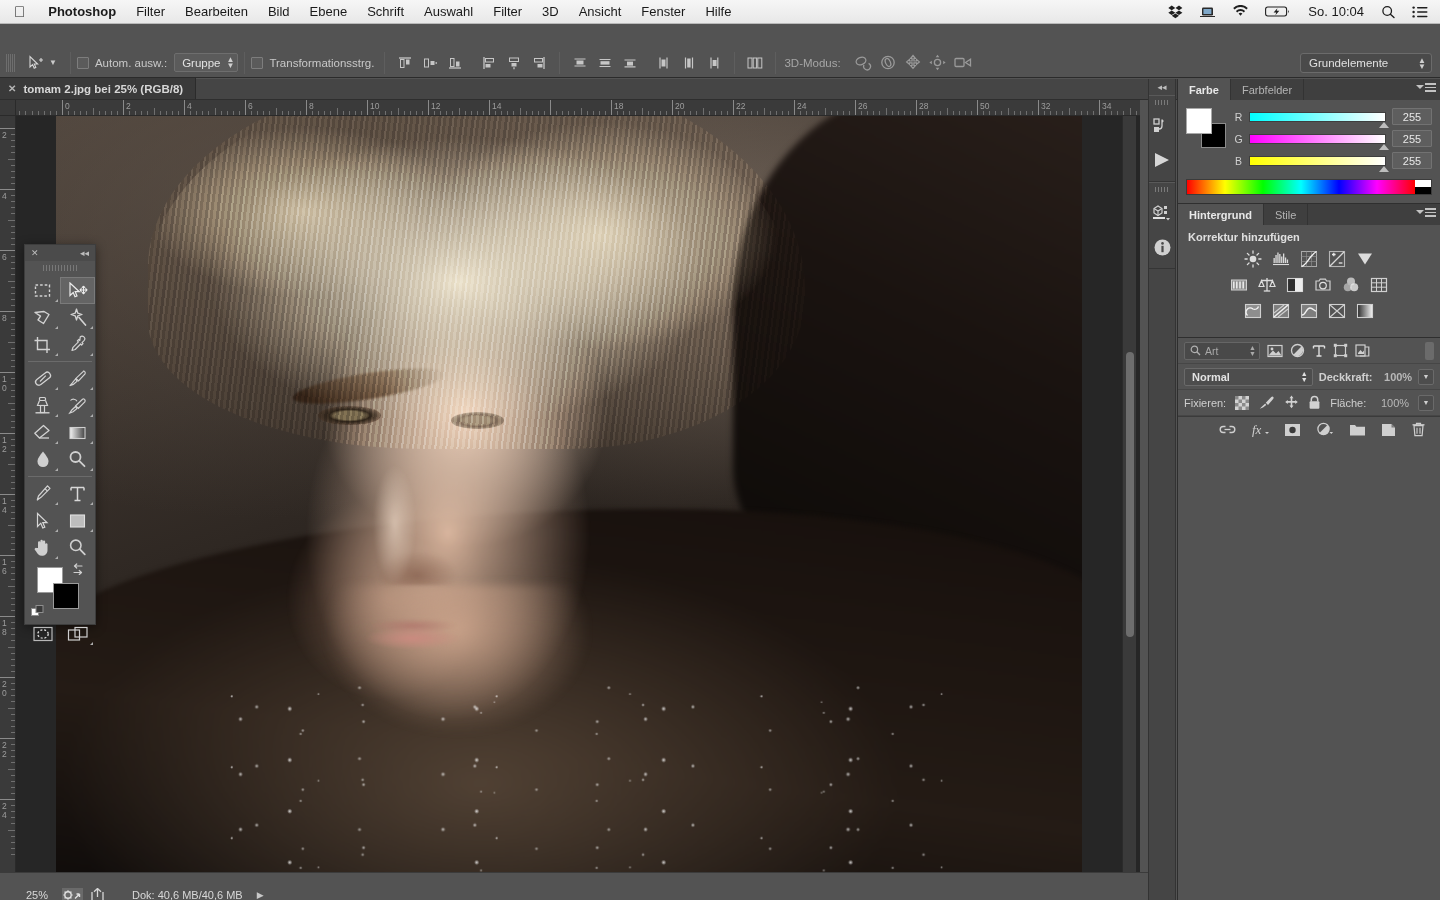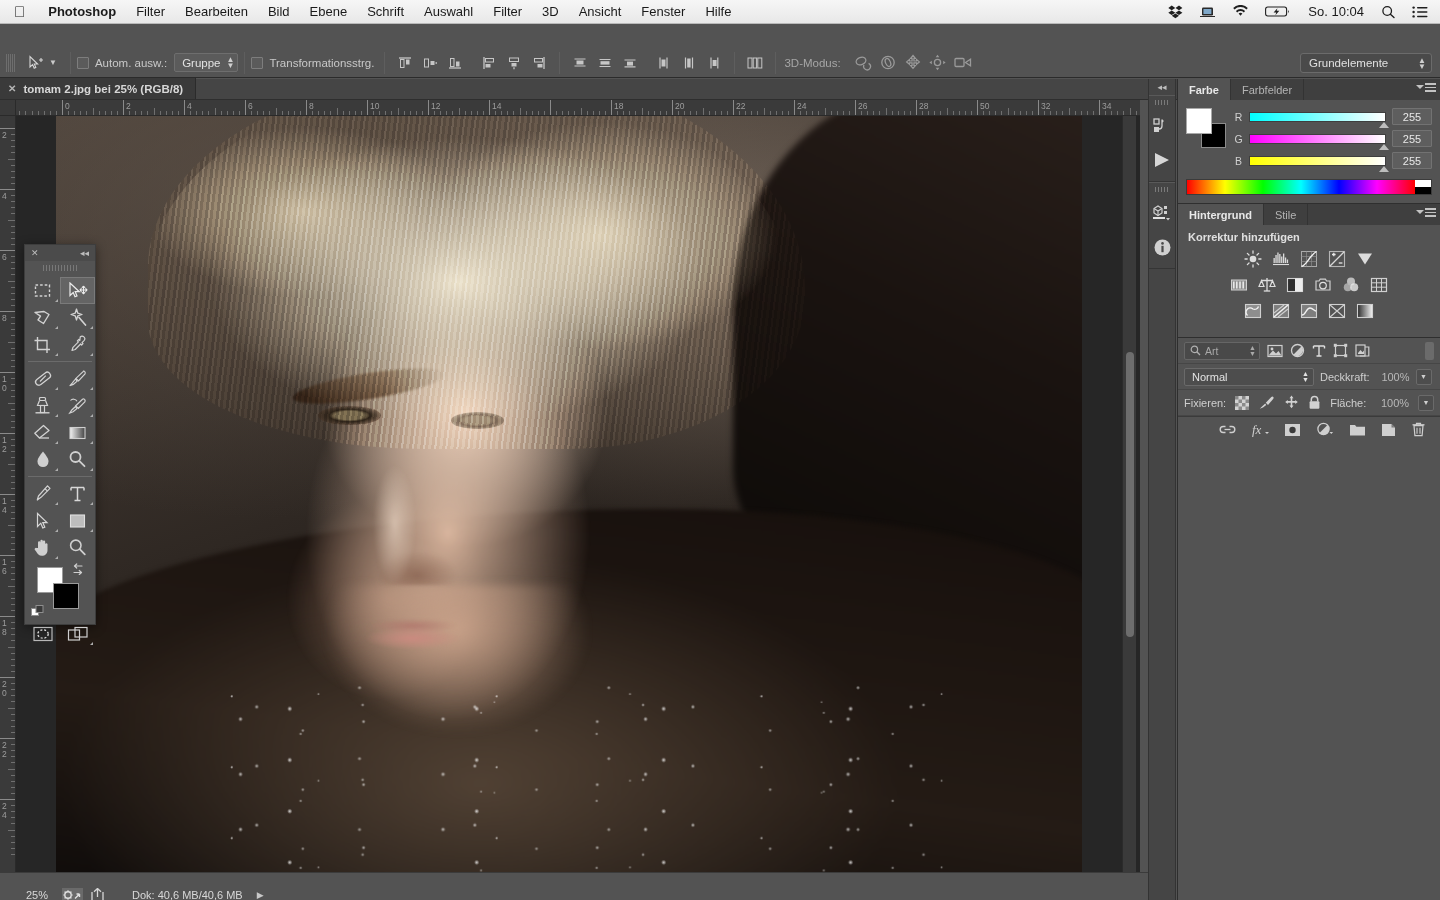--- a/index.html
+++ b/index.html
@@ -354,20 +354,21 @@
   .filt-sel {
     width:76px; height:18px; background:#494949; border:1px solid #666;
     border-radius:2px; display:flex; align-items:center; gap:4px; padding:0 3px 0 5px;
     font-size:10.5px; color:#a9a9a9;
   }
   .filt-sel .sp { margin-left:auto; font-size:7px; line-height:6px; text-align:center; }
   .toggle-pill { width:9px; height:18px; background:#6b6b6b; border-radius:2px; margin-left:auto; }
   .lay-blend {
     height:26px; display:flex; align-items:center; gap:6px; padding:0 6px;
     border-bottom:1px solid #464646;
+    font-weight:bold;
   }
   .blend-sel {
     width:130px; height:18px; background:#4d4d4d; border:1px solid #6a6a6a; border-radius:2px;
     display:flex; align-items:center; padding:0 4px 0 7px; font-size:11px; color:#e2e2e2;
   }
   .blend-sel .sp { margin-left:auto; font-size:7px; line-height:6px; }
   .op-lbl { font-size:11px; color:#cfcfcf; }
   .op-val { font-size:11px; color:#b8b8b8; width:34px; text-align:right; }
   .op-tri {
     width:16px; height:16px; background:#4d4d4d; border:1px solid #6a6a6a;

